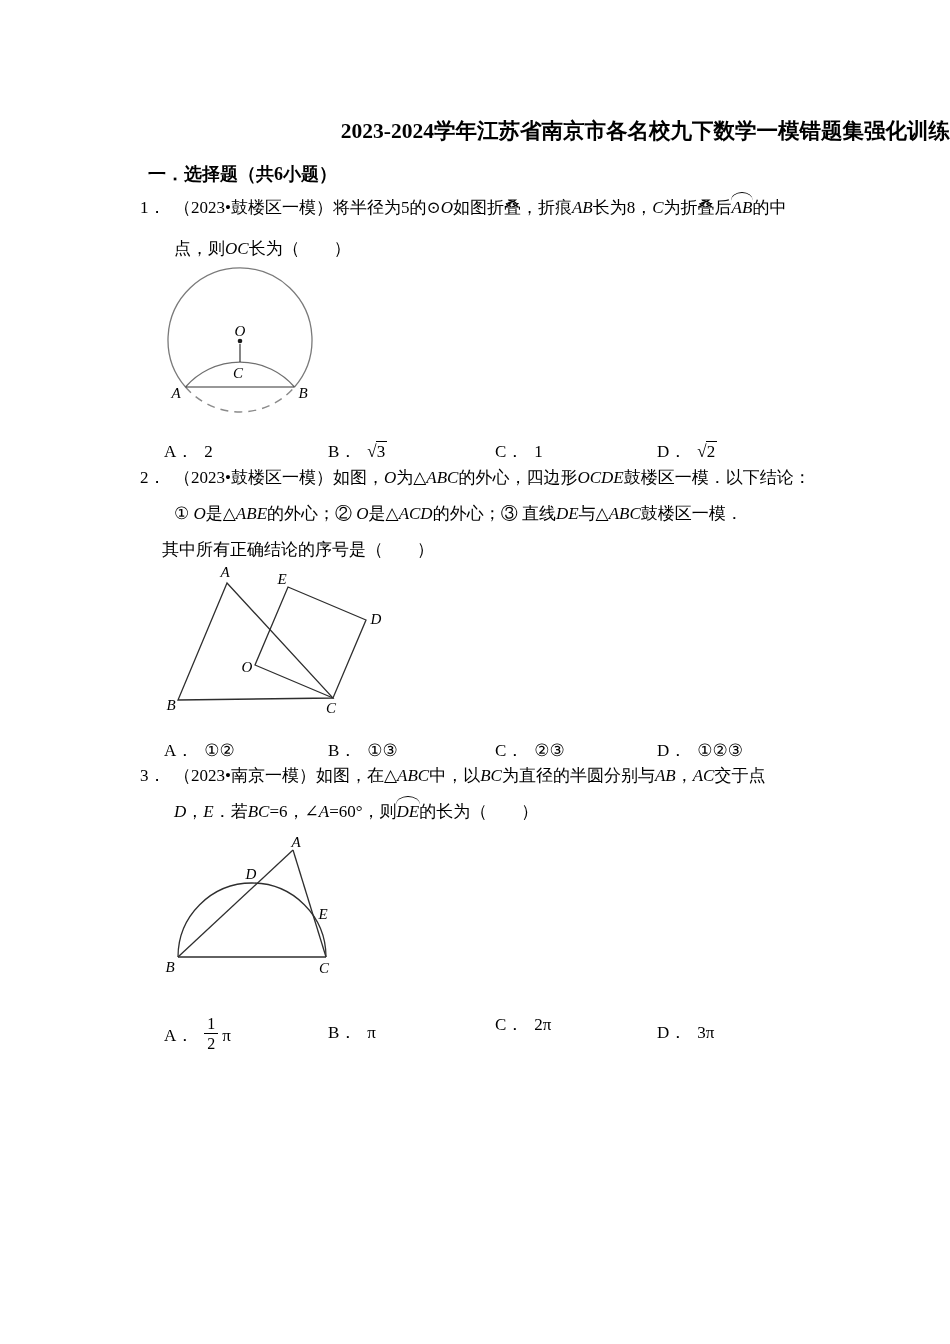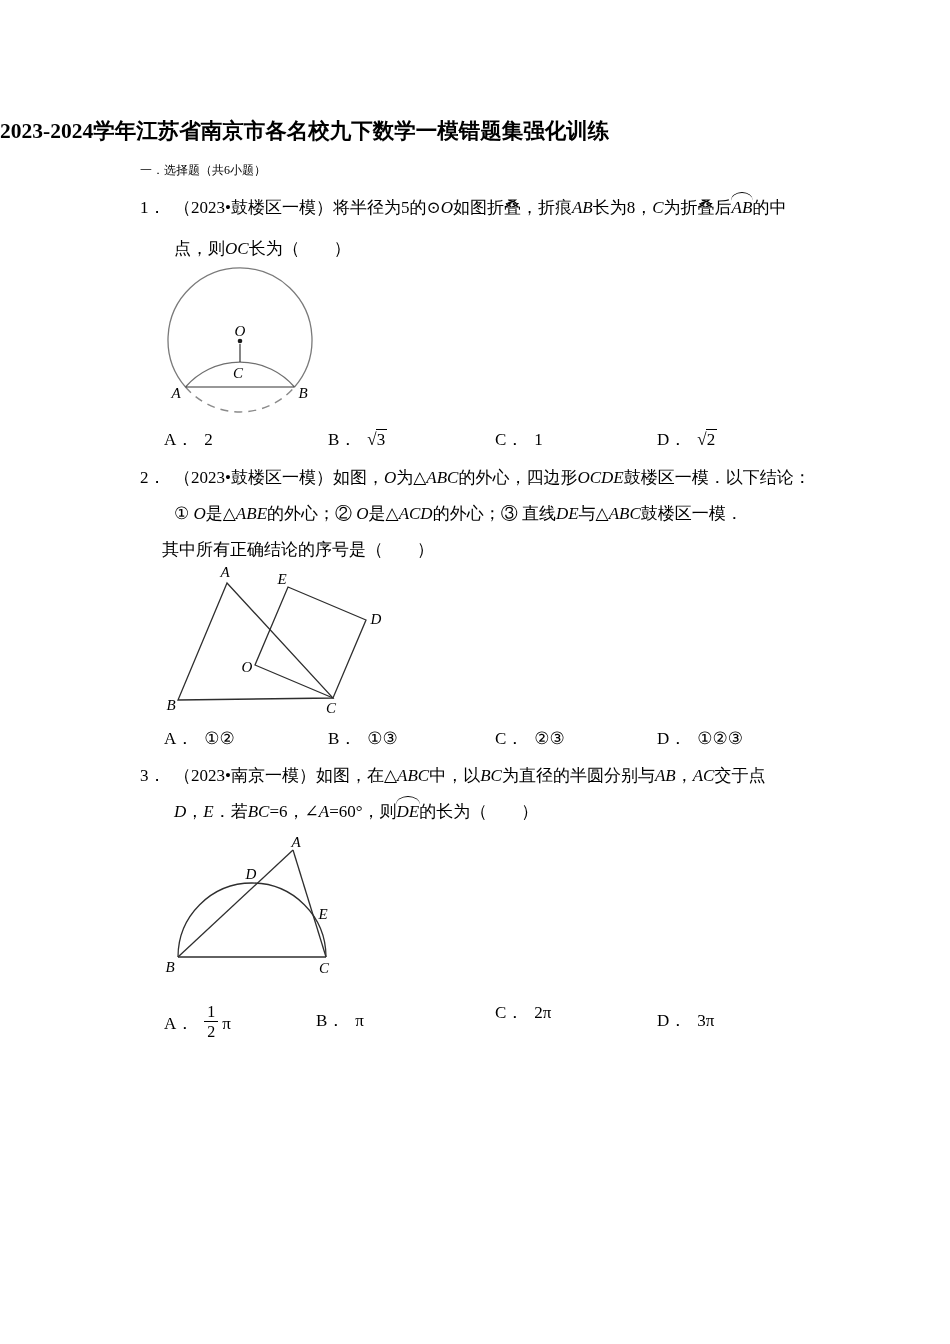--- a/index.html
+++ b/index.html
@@ -1,31 +1,31 @@
 <!DOCTYPE html>
 <html><head>
 <meta charset="utf-8">
 <style>
   * { margin:0; padding:0; box-sizing:border-box; }
   html,body { width:950px; height:1344px; background:#ffffff; }
   body { position:relative; font-family:"Liberation Serif","DejaVu Serif",serif; color:#000; overflow:hidden; }
 
-  .title { position:absolute; top:116px; left:0; width:950px; text-align:left;
+  .title { position:absolute; top:116px; left:0; width:950px; text-align:right;
            font-size:21.5px; font-weight:700; }
-  .section { position:absolute; top:162px; left:140px; font-size:12px; font-weight:400; }
+  .section { position:absolute; top:162px; left:148px; font-size:18px; font-weight:700; }
 
   .qline { position:absolute; font-size:17px; line-height:24px; white-space:nowrap; }
   .qnum  { display:inline-block; width:34px; }
   .it    { font-style:italic; }
   .arc   { position:relative; font-style:italic; }
   .arc::before { content:""; position:absolute; left:-1px; right:-1px; top:-6px; height:8px;
                  border-top:1.6px solid #000;
                  border-radius:50% 50% 0 0 / 100% 100% 0 0; }
 
-  .opts { position:absolute; left:0; width:877px; height:46px; font-size:17px; }
+  .opts { position:absolute; left:0; width:877px; height:46px; font-size:17px;margin-top:12px; }
   .opt  { position:absolute; top:0; white-space:nowrap; }
   .optkey { display:inline-block; margin-right:11px; }
 
   .sqrt { display:inline-block; white-space:nowrap; }
   .sqrt .rad { display:inline-block; }
   .sqrt .arg { display:inline-block; border-top:1.5px solid #000; margin-left:-1px; padding:0 2px 0 1px; }
 
   .frac { display:inline-block; text-align:center; vertical-align:middle; line-height:1.08;
           font-size:16px; position:relative; top:-3px; margin-right:4px; }
   .frac .num { display:block; border-bottom:1.3px solid #000; padding:0 3px 1px; }
@@ -110,16 +110,16 @@
   <line x1="138" y1="17" x2="171" y2="124" stroke="#2e2e2e" stroke-width="1.3"></line>
   <text x="141" y="14" text-anchor="middle">A</text>
   <text x="96" y="46" text-anchor="middle">D</text>
   <text x="168" y="86" text-anchor="middle">E</text>
   <text x="15" y="139" text-anchor="middle">B</text>
   <text x="169" y="140" text-anchor="middle">C</text>
 </svg>
 
 <div class="opts" style="top:1000px">
   <span class="opt" style="left:164px;top:6px"><span class="optkey">A．</span><span><span class="frac"><span class="num">1</span><span class="den">2</span></span><span>π</span></span></span>
-  <span class="opt" style="left:316px;top:9px"><span class="optkey">B．</span><span><span>π</span></span></span>
+  <span class="opt" style="left:328px;top:9px"><span class="optkey">B．</span><span><span>π</span></span></span>
   <span class="opt" style="left:495px;top:1px"><span class="optkey">C．</span><span><span>2π</span></span></span>
   <span class="opt" style="left:657px;top:9px"><span class="optkey">D．</span><span><span>3π</span></span></span>
 </div>
 
 </body></html>

